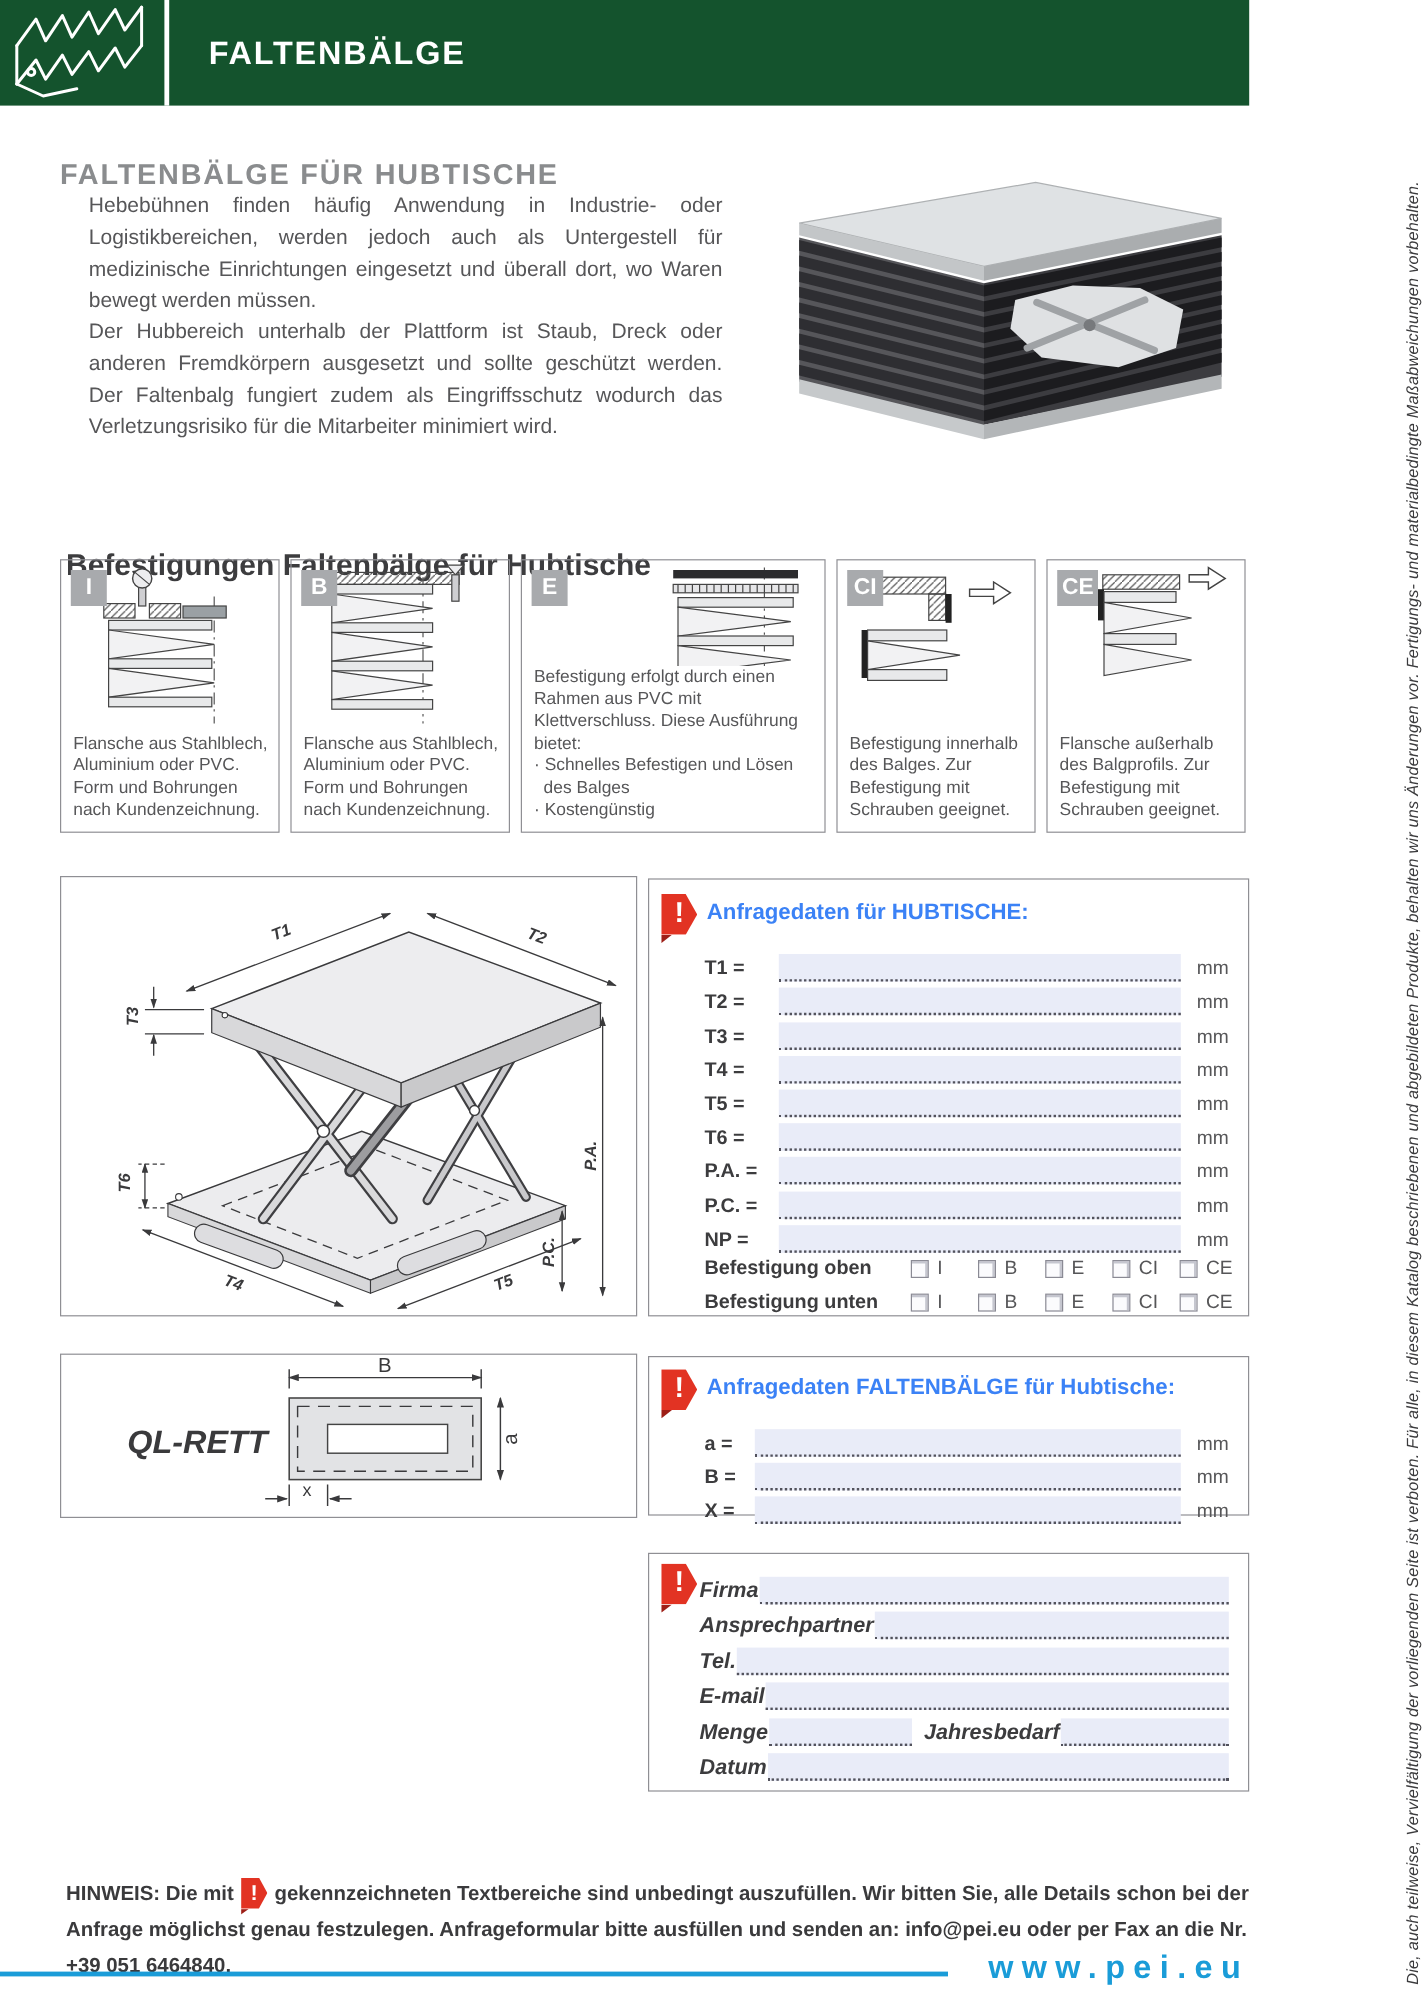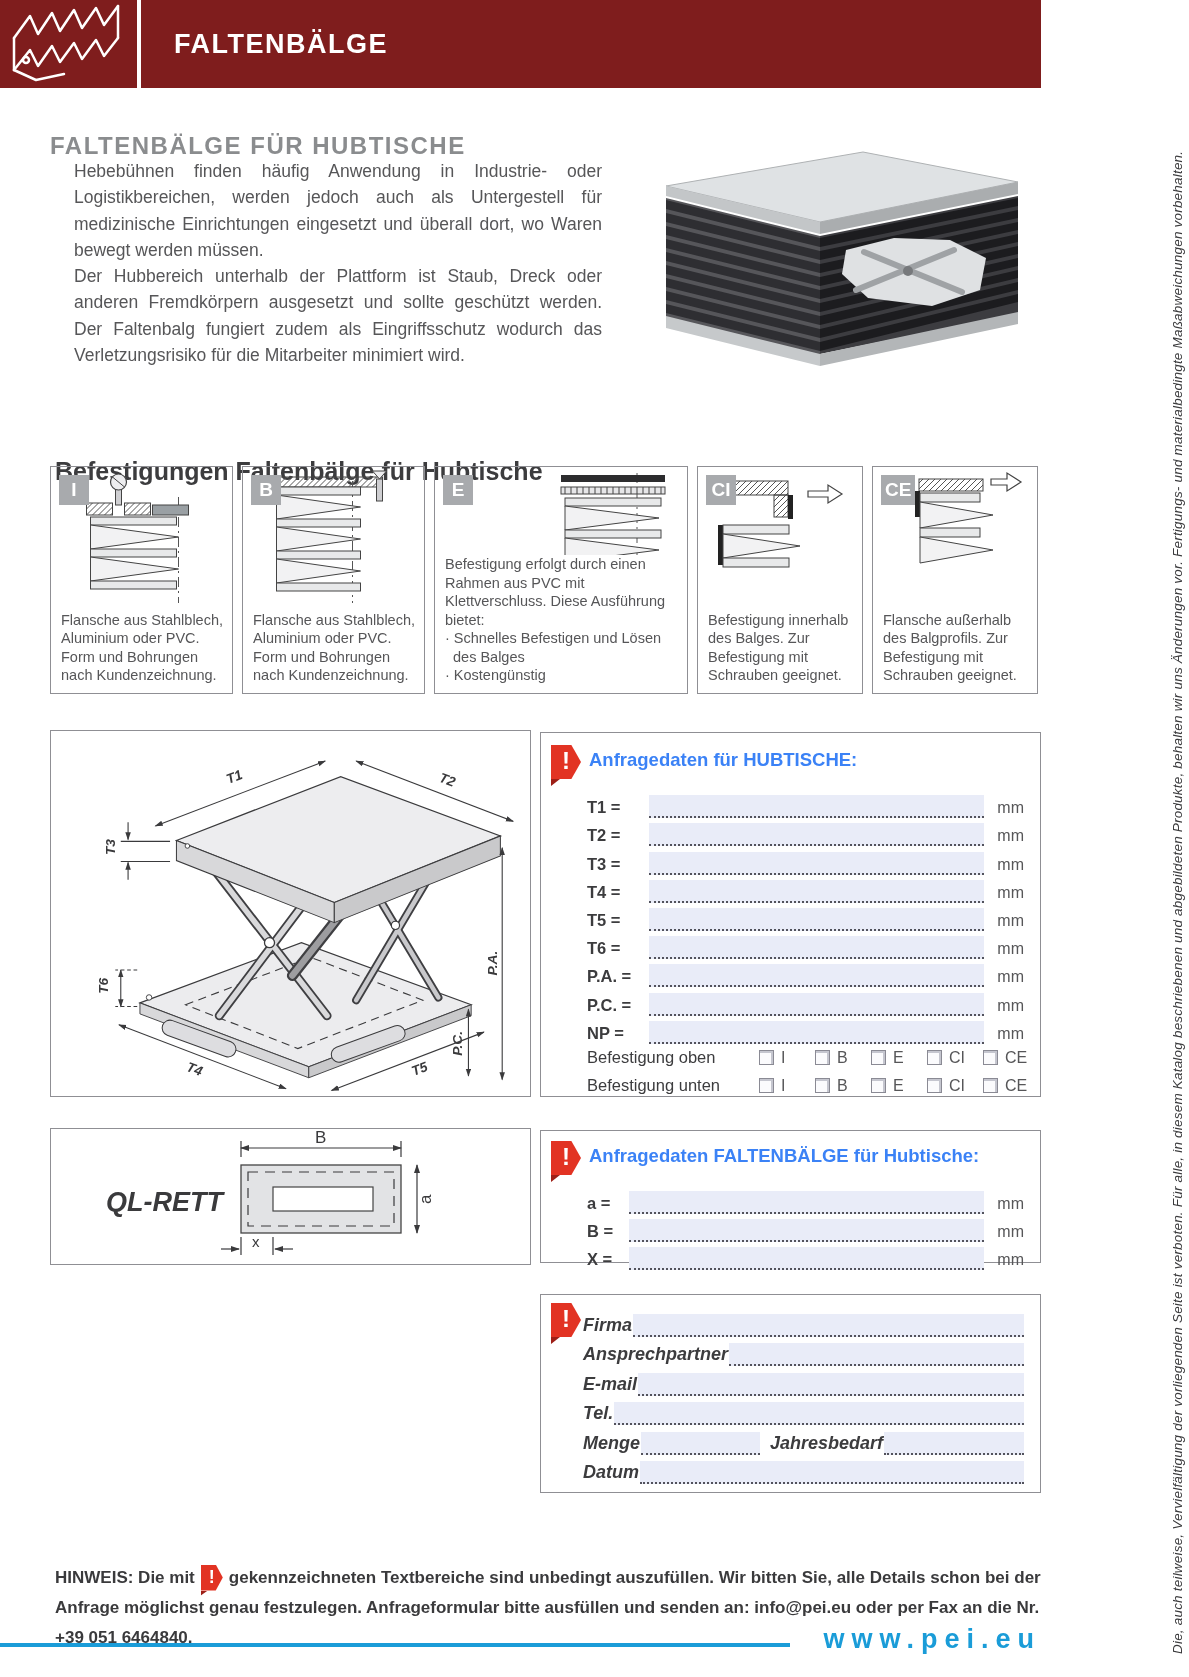--- a/index.html
+++ b/index.html
@@ -1,20 +1,20 @@
 <!DOCTYPE html>
 <html><head>
 <meta charset="utf-8">
 <style>
   html,body{margin:0;padding:0;background:#fff;}
   .page{position:relative;width:1189px;height:1677px;background:#fff;overflow:hidden;
         font-family:"Liberation Sans",sans-serif;color:#565658;}
 
   
-  .topbar{position:absolute;left:0;top:0;width:1041px;height:88px;background:#7f1d1d;display:flex;}
+  .topbar{position:absolute;left:0;top:0;width:1041px;height:88px;background:#14532d;display:flex;}
   .logo-area{width:137px;height:88px;border-right:4px solid #fff;position:relative;flex:none;}
   .logo-area svg{position:absolute;left:6px;top:4px;}
   .topbar-title{align-self:center;margin-left:33px;color:#fff;font-size:27px;font-weight:bold;letter-spacing:1.5px;}
 
   
   .side-note{position:absolute;right:4px;top:24px;height:1630px;writing-mode:vertical-rl;
              transform:rotate(180deg);font-size:13.5px;font-style:italic;color:#3b3b3d;letter-spacing:.2px;}
 
   
   .page-title{position:absolute;left:50px;top:112px;font-size:24px;font-weight:bold;color:#8A8C8E;letter-spacing:1.5px;}
@@ -59,21 +59,21 @@
   
   .fhead{display:flex;align-items:flex-start;margin:0 0 4px 10px;}
   .fhead h4{margin:4px 0 0 8px;font-size:18.5px;font-weight:bold;color:#3b82f6;}
   .frow{display:flex;align-items:flex-end;margin:0 16px 0 46px;height:28.2px;}
   .form2 .frow{height:28px;}
   .flabel{font-weight:bold;color:#3c3c3e;font-size:16.5px;width:62px;flex:none;padding-bottom:1px;}
   .form2 .flabel{width:42px;}
   .ffield{flex:1;height:21px;background:#E9ECF8;border-bottom:2px dotted #52525c;}
   .funit{width:40px;flex:none;text-align:right;font-size:16px;color:#565658;padding-bottom:1px;}
   .mounts{align-items:center;}
-  .mlabel{font-weight:normal;color:#3c3c3e;font-size:16.5px;width:172px;flex:none;}
+  .mlabel{font-weight:bold;color:#3c3c3e;font-size:16.5px;width:172px;flex:none;}
   .cb{display:flex;align-items:center;gap:7px;width:56px;flex:none;font-size:16px;color:#565658;}
   .cb .box{width:13px;height:13px;background:#fbfbfd;border:1px solid #8a8a94;
            box-shadow:inset -2px 2px 0 rgba(130,132,150,.45);flex:none;}
 
   
   .form3 .alert{position:absolute;left:10px;top:8px;}
   .crow{display:flex;align-items:flex-end;margin:0 16px 0 42px;height:29.5px;}
   .crow:first-of-type{margin-top:12px;}
   .clabel{font-weight:bold;color:#3c3c3e;font-size:18px;flex:none;padding-bottom:1px;padding-right:1px;font-style:italic;}
   .cfield{flex:1;height:21px;background:#E9ECF8;border-bottom:2px dotted #52525c;}
@@ -541,25 +541,25 @@
       </span>
     <div class="crow">
         <span class="clabel">Firma</span>
         <span class="cfield"></span>
       </div>
     <div class="crow">
         <span class="clabel">Ansprechpartner</span>
         <span class="cfield"></span>
       </div>
     <div class="crow">
+        <span class="clabel">Tel.</span>
+        <span class="cfield"></span>
+      </div>
+    <div class="crow">
         <span class="clabel">E-mail</span>
-        <span class="cfield"></span>
-      </div>
-    <div class="crow">
-        <span class="clabel">Tel.</span>
         <span class="cfield"></span>
       </div>
     <div class="crow">
       <span class="clabel">Menge</span>
       <span class="cfield mid"></span>
       <span class="clabel">Jahresbedarf</span>
       <span class="cfield"></span>
     </div>
     <div class="crow">
         <span class="clabel">Datum</span>

